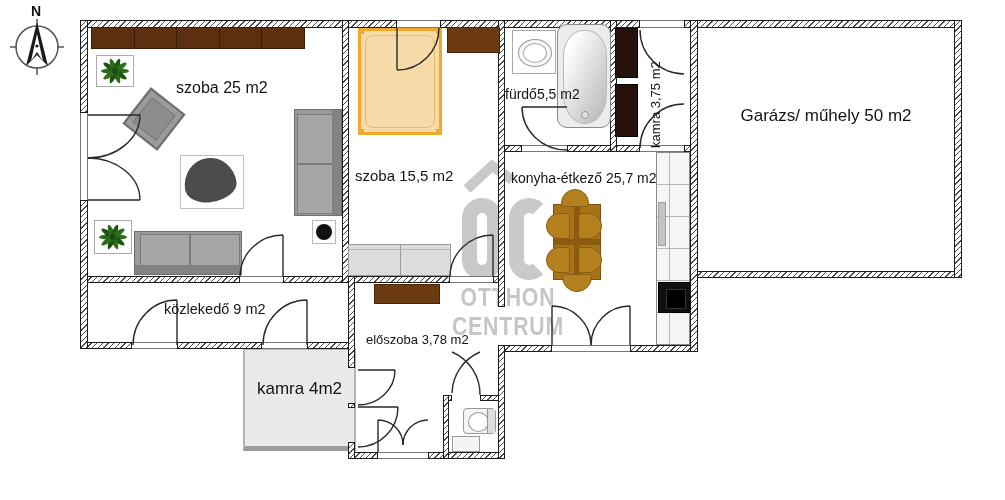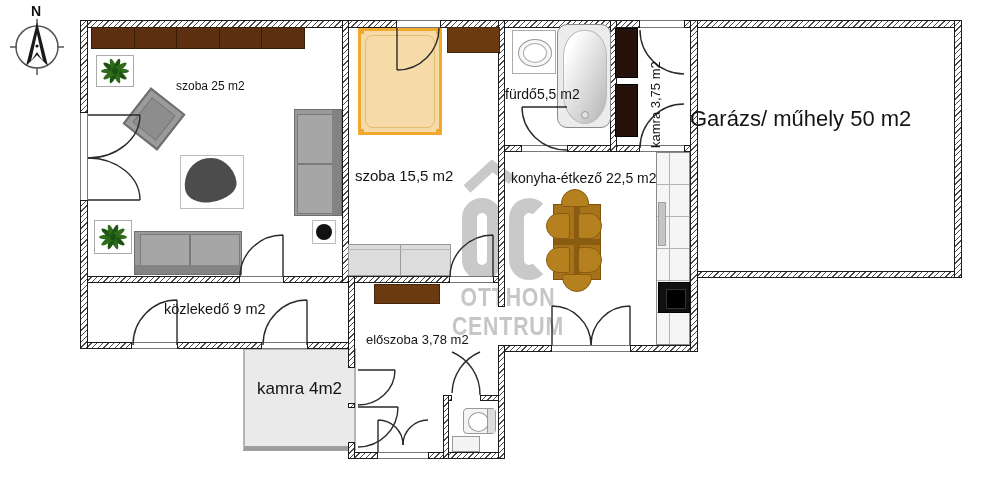--- a/index.html
+++ b/index.html
@@ -261,23 +261,23 @@
     <circle cx="27" cy="47" r="21" fill="none" stroke="#555" stroke-width="1.5"></circle>
     <line x1="27" y1="19" x2="27" y2="27" stroke="#555" stroke-width="1.5"></line>
     <line x1="27" y1="67" x2="27" y2="75" stroke="#555" stroke-width="1.5"></line>
     <line x1="0" y1="47" x2="7" y2="47" stroke="#555" stroke-width="1.5"></line>
     <line x1="47" y1="47" x2="54" y2="47" stroke="#555" stroke-width="1.5"></line>
     <polygon points="27,22 16,66 27,55 38,66" fill="#1a1a1a"></polygon>
     <polygon points="27,34 21,61 27,52 33,61" fill="#fff"></polygon>
     <circle cx="27" cy="46" r="1.6" fill="#1a1a1a"></circle>
   </svg>
 
-  <div class="room-label" style="left:176px;top:79px;font-size:12px">szoba 25 m2</div>
+  <div class="room-label" style="left:176px;top:79px;font-size:16px">szoba 25 m2</div>
   <div class="room-label" style="left:355px;top:167px;font-size:15px">szoba 15,5 m2</div>
   <div class="room-label" style="left:505px;top:86px;font-size:14px">fürdő5,5 m2</div>
   <div class="room-label" style="left:648px;top:148px;font-size:13px;transform-origin:0 0;transform:rotate(-90deg)">kamra 3,75 m2</div>
-  <div class="room-label" style="left:690px;top:106px;width:272px;font-size:22px">Garázs/ műhely 50 m2</div>
-  <div class="room-label" style="left:511px;top:170px;font-size:14px">konyha-étkező 22,5 m2</div>
+  <div class="room-label" style="left:690px;top:106px;width:272px;text-align:center;font-size:17px">Garázs/ műhely 50 m2</div>
+  <div class="room-label" style="left:511px;top:170px;font-size:14px">konyha-étkező 25,7 m2</div>
   <div class="room-label" style="left:164px;top:301px;font-size:14.5px">közlekedő 9 m2</div>
   <div class="room-label" style="left:366px;top:332px;font-size:13px">előszoba 3,78 m2</div>
   <div class="room-label" style="left:243px;top:379px;width:113px;text-align:center;font-size:17px">kamra 4m2</div>
 
 </div>
 
 </body></html>

